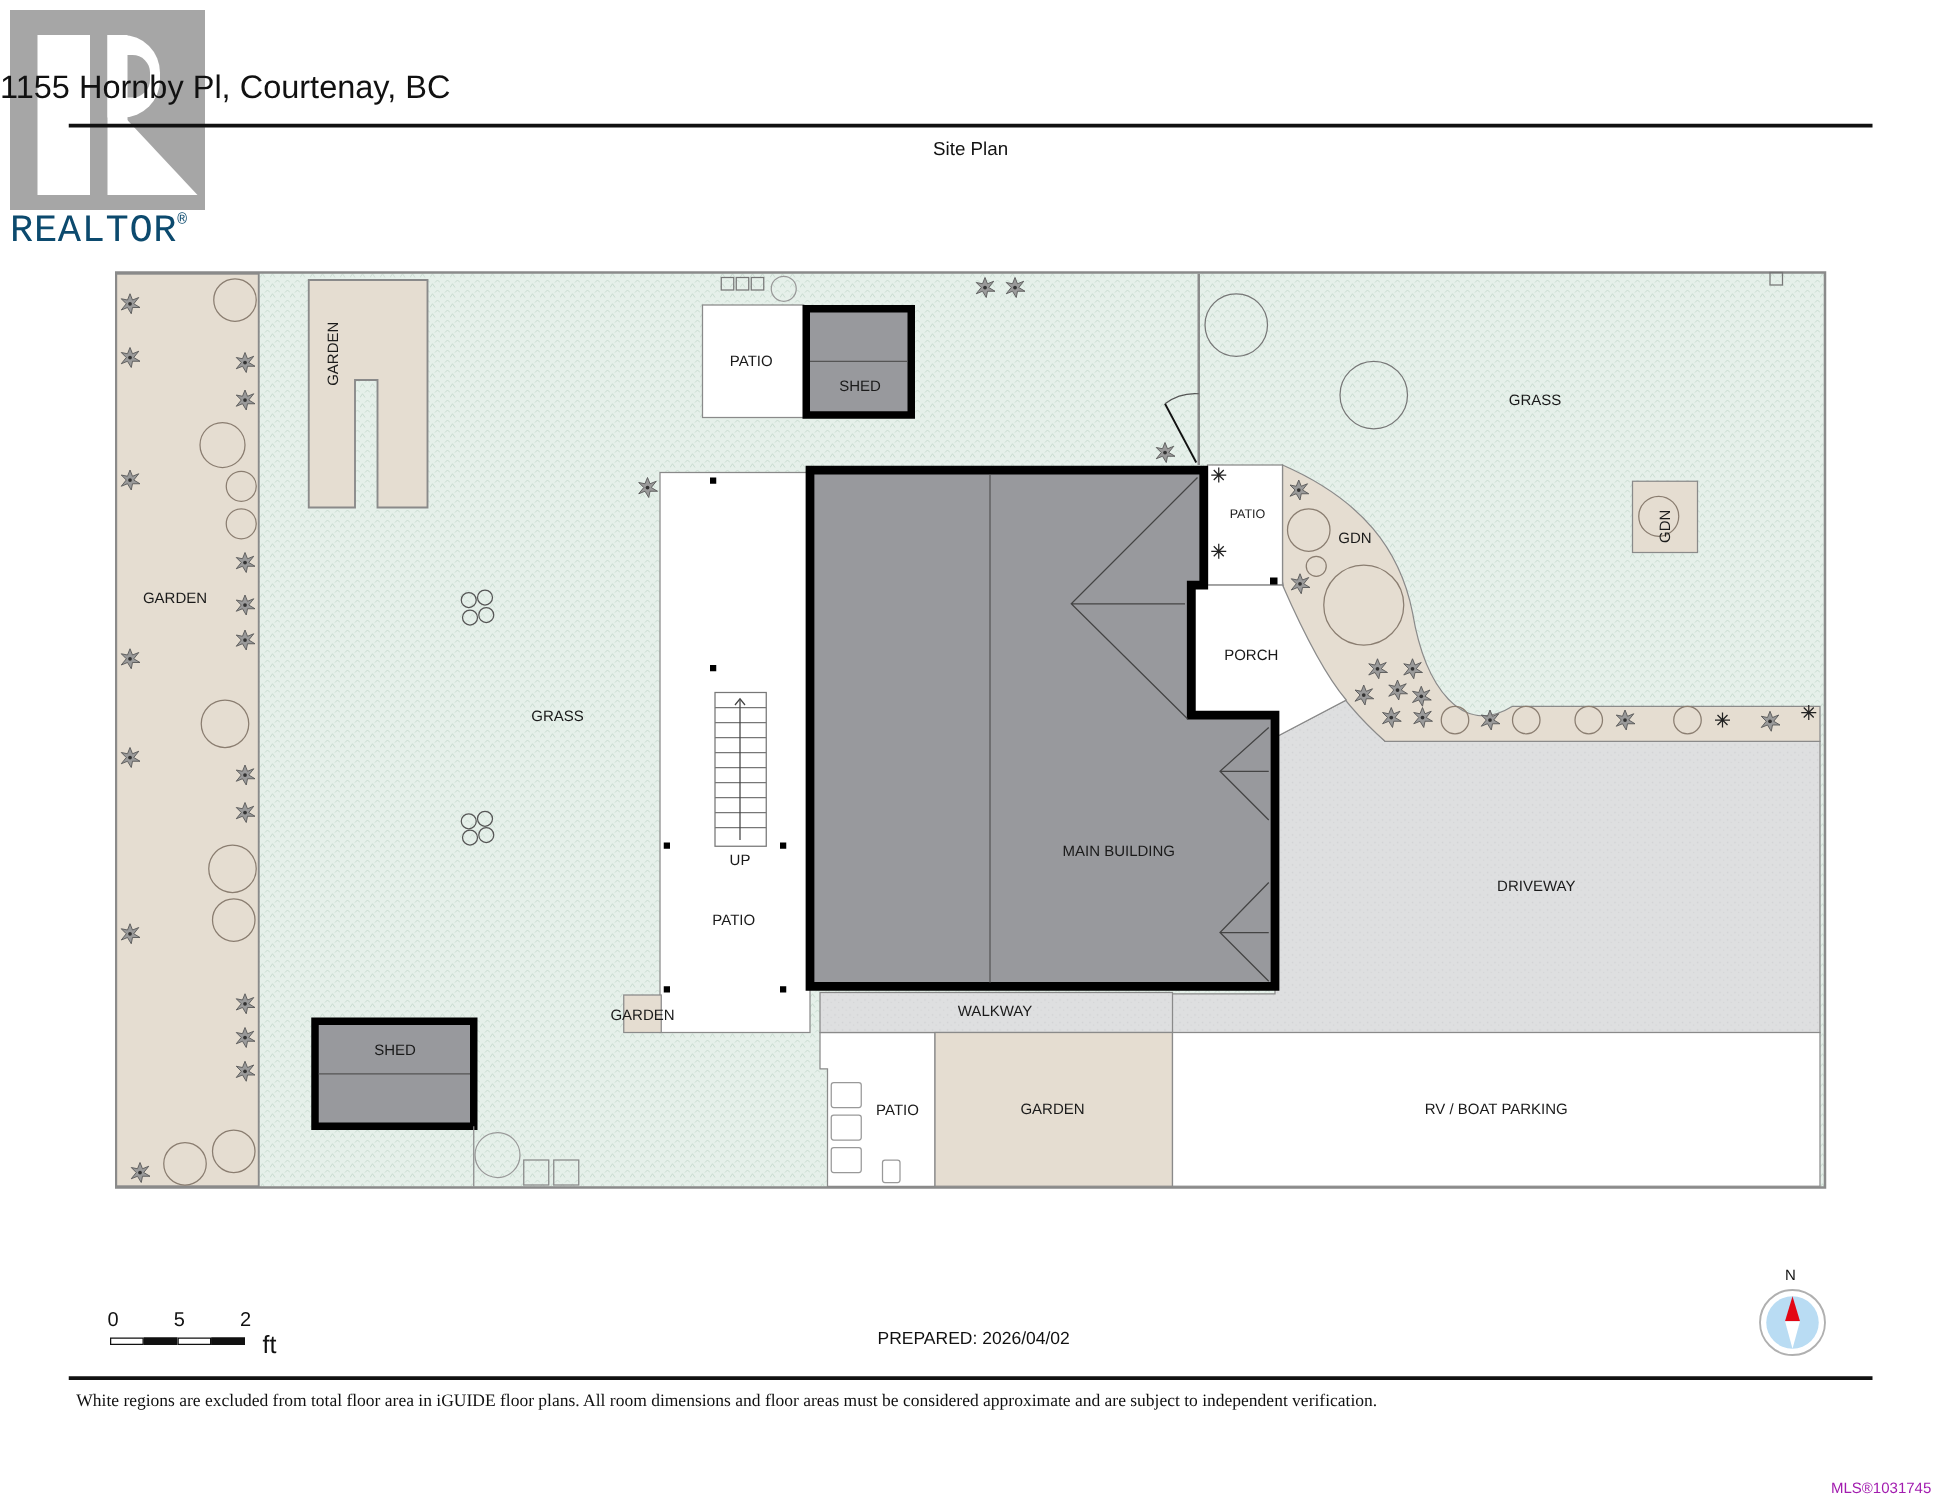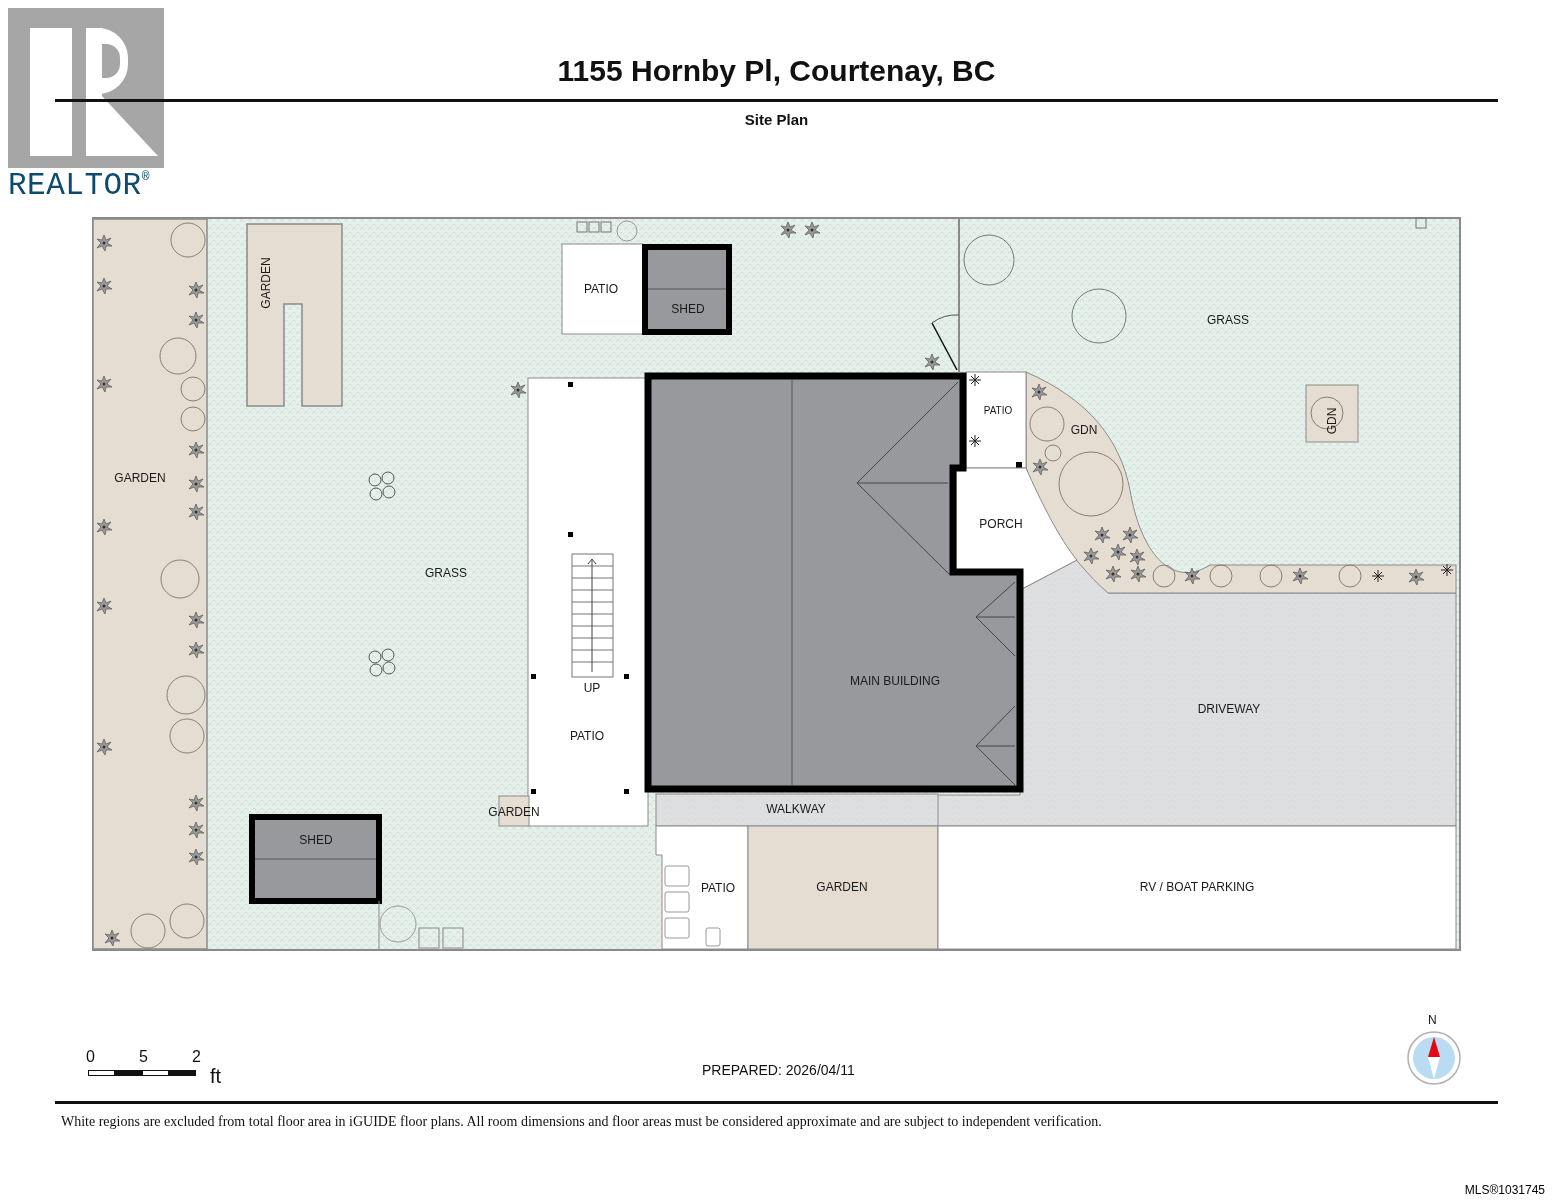--- a/index.html
+++ b/index.html
@@ -2,35 +2,35 @@
 <html><head>
 <meta charset="utf-8">
 <style>
   html, body { margin: 0; padding: 0; background: #ffffff; }
   body { width: 1553px; height: 1200px; position: relative; overflow: hidden; font-family: "Liberation Sans", sans-serif; color: #111; }
   .abs { position: absolute; }
   #logo { left: 8px; top: 8px; width: 156px; height: 160px; background: #a6a6a6; }
   #logo .bar { position: absolute; background: #fff; }
   #logo-word { left: 8px; top: 168px; font-size: 31px; letter-spacing: 0.5px; color: #0c4a6e; font-family: Liberation Mono, monospace; }
   #logo-word sup { font-size: 13px; vertical-align: 14px; }
-  #title { left: 0; width: 1553px; top: 54px; text-align: center; font-size: 30px; font-weight: bold; padding-left: 0; }
+  #title { left: 0; width: 1553px; top: 54px; text-align: left; font-size: 26px; font-weight: normal; padding-left: 0; }
   #title span { position: relative; left: 0; }
   #title-rule { left: 55px; top: 99px; width: 1443px; height: 3px; background: #111; }
-  #subtitle { left: 0; width: 1553px; top: 111px; text-align: center; font-size: 15px; font-weight: bold; }
+  #subtitle { left: 0; width: 1553px; top: 111px; text-align: center; font-size: 15px; font-weight: normal; }
   #plan { left: 0; top: 0; }
   .lbl { font-family: "Liberation Sans", sans-serif; font-size: 12px; fill: #1a1a1a; }
   #scale { left: 86px; top: 1048px; width: 160px; height: 40px; }
   #scale .num { position: absolute; top: 0; font-size: 16px; }
   #scale .bar { position: absolute; top: 22px; height: 6px; width: 27px; border: 1px solid #111; box-sizing: border-box; }
   #scale .unit { position: absolute; left: 124px; top: 17px; font-size: 20px; }
   #prepared { left: 702px; top: 1062px; font-size: 14px; }
   #compass { left: 1400px; top: 1013px; width: 66px; height: 74px; }
   #bottom-rule { left: 55px; top: 1101px; width: 1443px; height: 3px; background: #111; }
   #disclaimer { left: 61px; top: 1114px; font-size: 14px; font-family: Liberation Serif, serif; }
-  #mls { right: 8px; top: 1183px; font-size: 12px; color: #000000; }
+  #mls { right: 8px; top: 1183px; font-size: 12px; color: #a21caf; }
 </style>
 </head>
 <body>
 
 <div id="logo" class="abs">
   <div class="bar" style="left:22px;top:20px;width:42px;height:128px;"></div>
   <div class="bar" style="left:78px;top:20px;width:42px;height:66px;border-radius:0 30px 30px 0;"></div>
   <div style="position:absolute;left:92px;top:36px;width:20px;height:34px;background:#a6a6a6;border-radius:0 14px 14px 0;"></div>
   <div style="position:absolute;left:78px;top:86px;width:0;height:0;border-left:0 solid transparent;border-top:0;"></div>
   <svg style="position:absolute;left:0;top:0" width="156" height="160">
@@ -242,21 +242,21 @@
 <div id="scale" class="abs">
   <span class="num" style="left:0px">0</span>
   <span class="num" style="left:53px">5</span>
   <span class="num" style="left:106px">2</span>
   <div class="bar" style="left:2px;background:#fff;"></div>
   <div class="bar" style="left:29px;background:#111;"></div>
   <div class="bar" style="left:56px;background:#fff;"></div>
   <div class="bar" style="left:83px;background:#111;"></div>
   <span class="unit">ft</span>
 </div>
-<div id="prepared" class="abs">PREPARED: 2026/04/11</div>
+<div id="prepared" class="abs">PREPARED: 2026/04/02</div>
 
 <div id="compass" class="abs">
   <div style="position:absolute;left:28px;top:0;font-size:12px;">N</div>
   <svg width="66" height="74" style="position:absolute;left:0;top:0">
     <circle cx="34" cy="45" r="26" fill="#ffffff" stroke="#b0b0b0" stroke-width="1.5"></circle>
     <circle cx="34" cy="45" r="21" fill="#b9dcf3"></circle>
     <polygon points="34,24 28,44 40,44" fill="#e30613"></polygon>
     <polygon points="28,44 40,44 34,66" fill="#ffffff"></polygon>
   </svg>
 </div>

